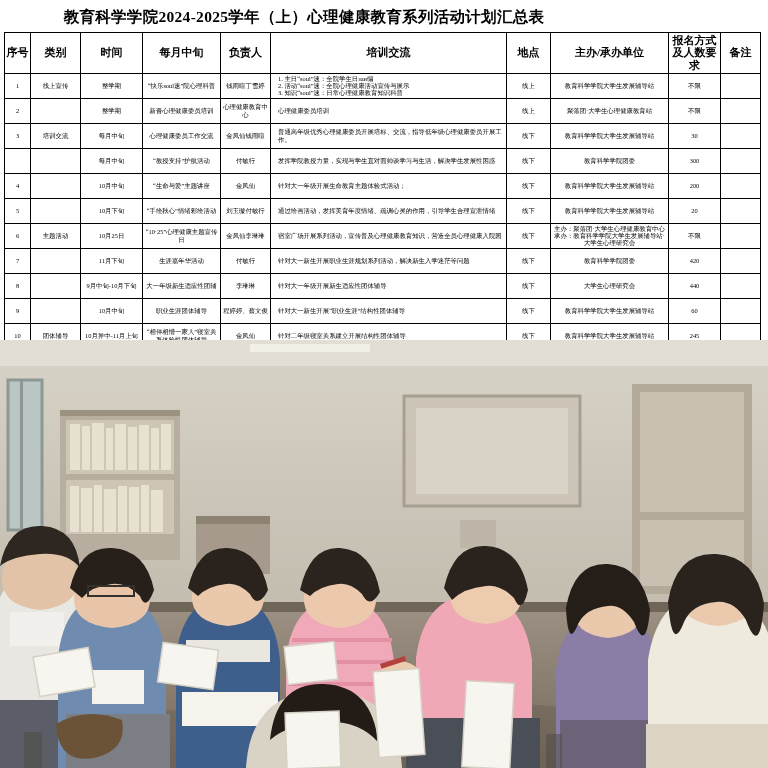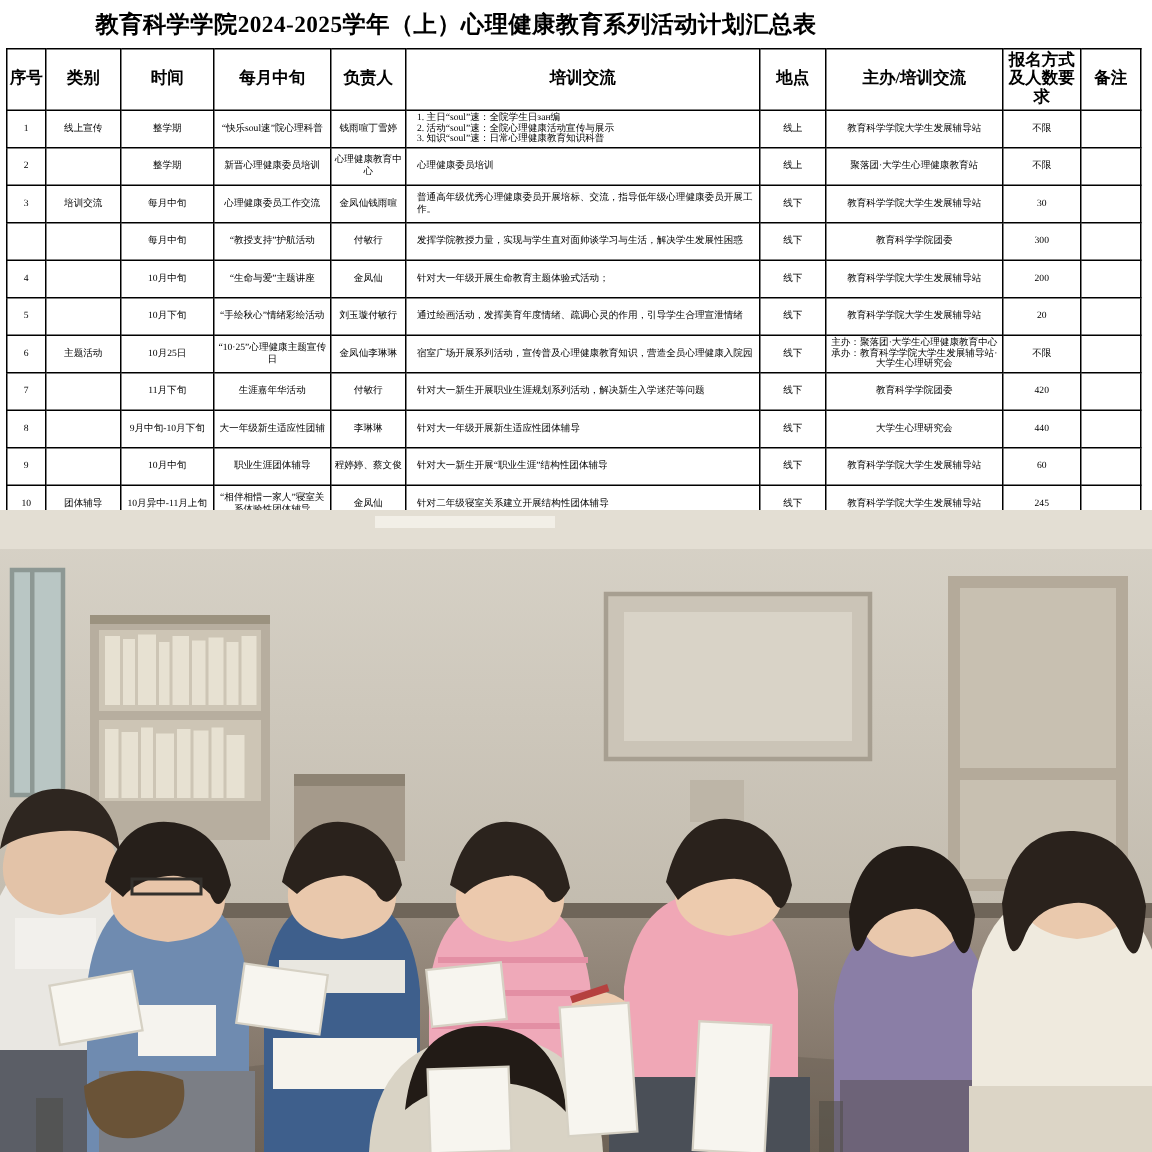--- a/index.html
+++ b/index.html
@@ -114,21 +114,21 @@
       </colgroup>
       <thead>
         <tr>
           <th>序号</th>
           <th>类别</th>
           <th>时间</th>
           <th>每月中旬</th>
           <th>负责人</th>
           <th>培训交流</th>
           <th>地点</th>
-          <th>主办/培训交流</th>
+          <th>主办/承办单位</th>
           <th>报名方式及人数要求</th>
           <th>备注</th>
         </tr>
       </thead>
       <tbody id="table-body">
           <tr>
             <td><span class="lines">1</span></td>
             <td><span class="lines">线上宣传</span></td>
             <td><span class="lines">整学期</span></td>
             <td><span class="lines">“快乐soul速”院心理科普</span></td>

